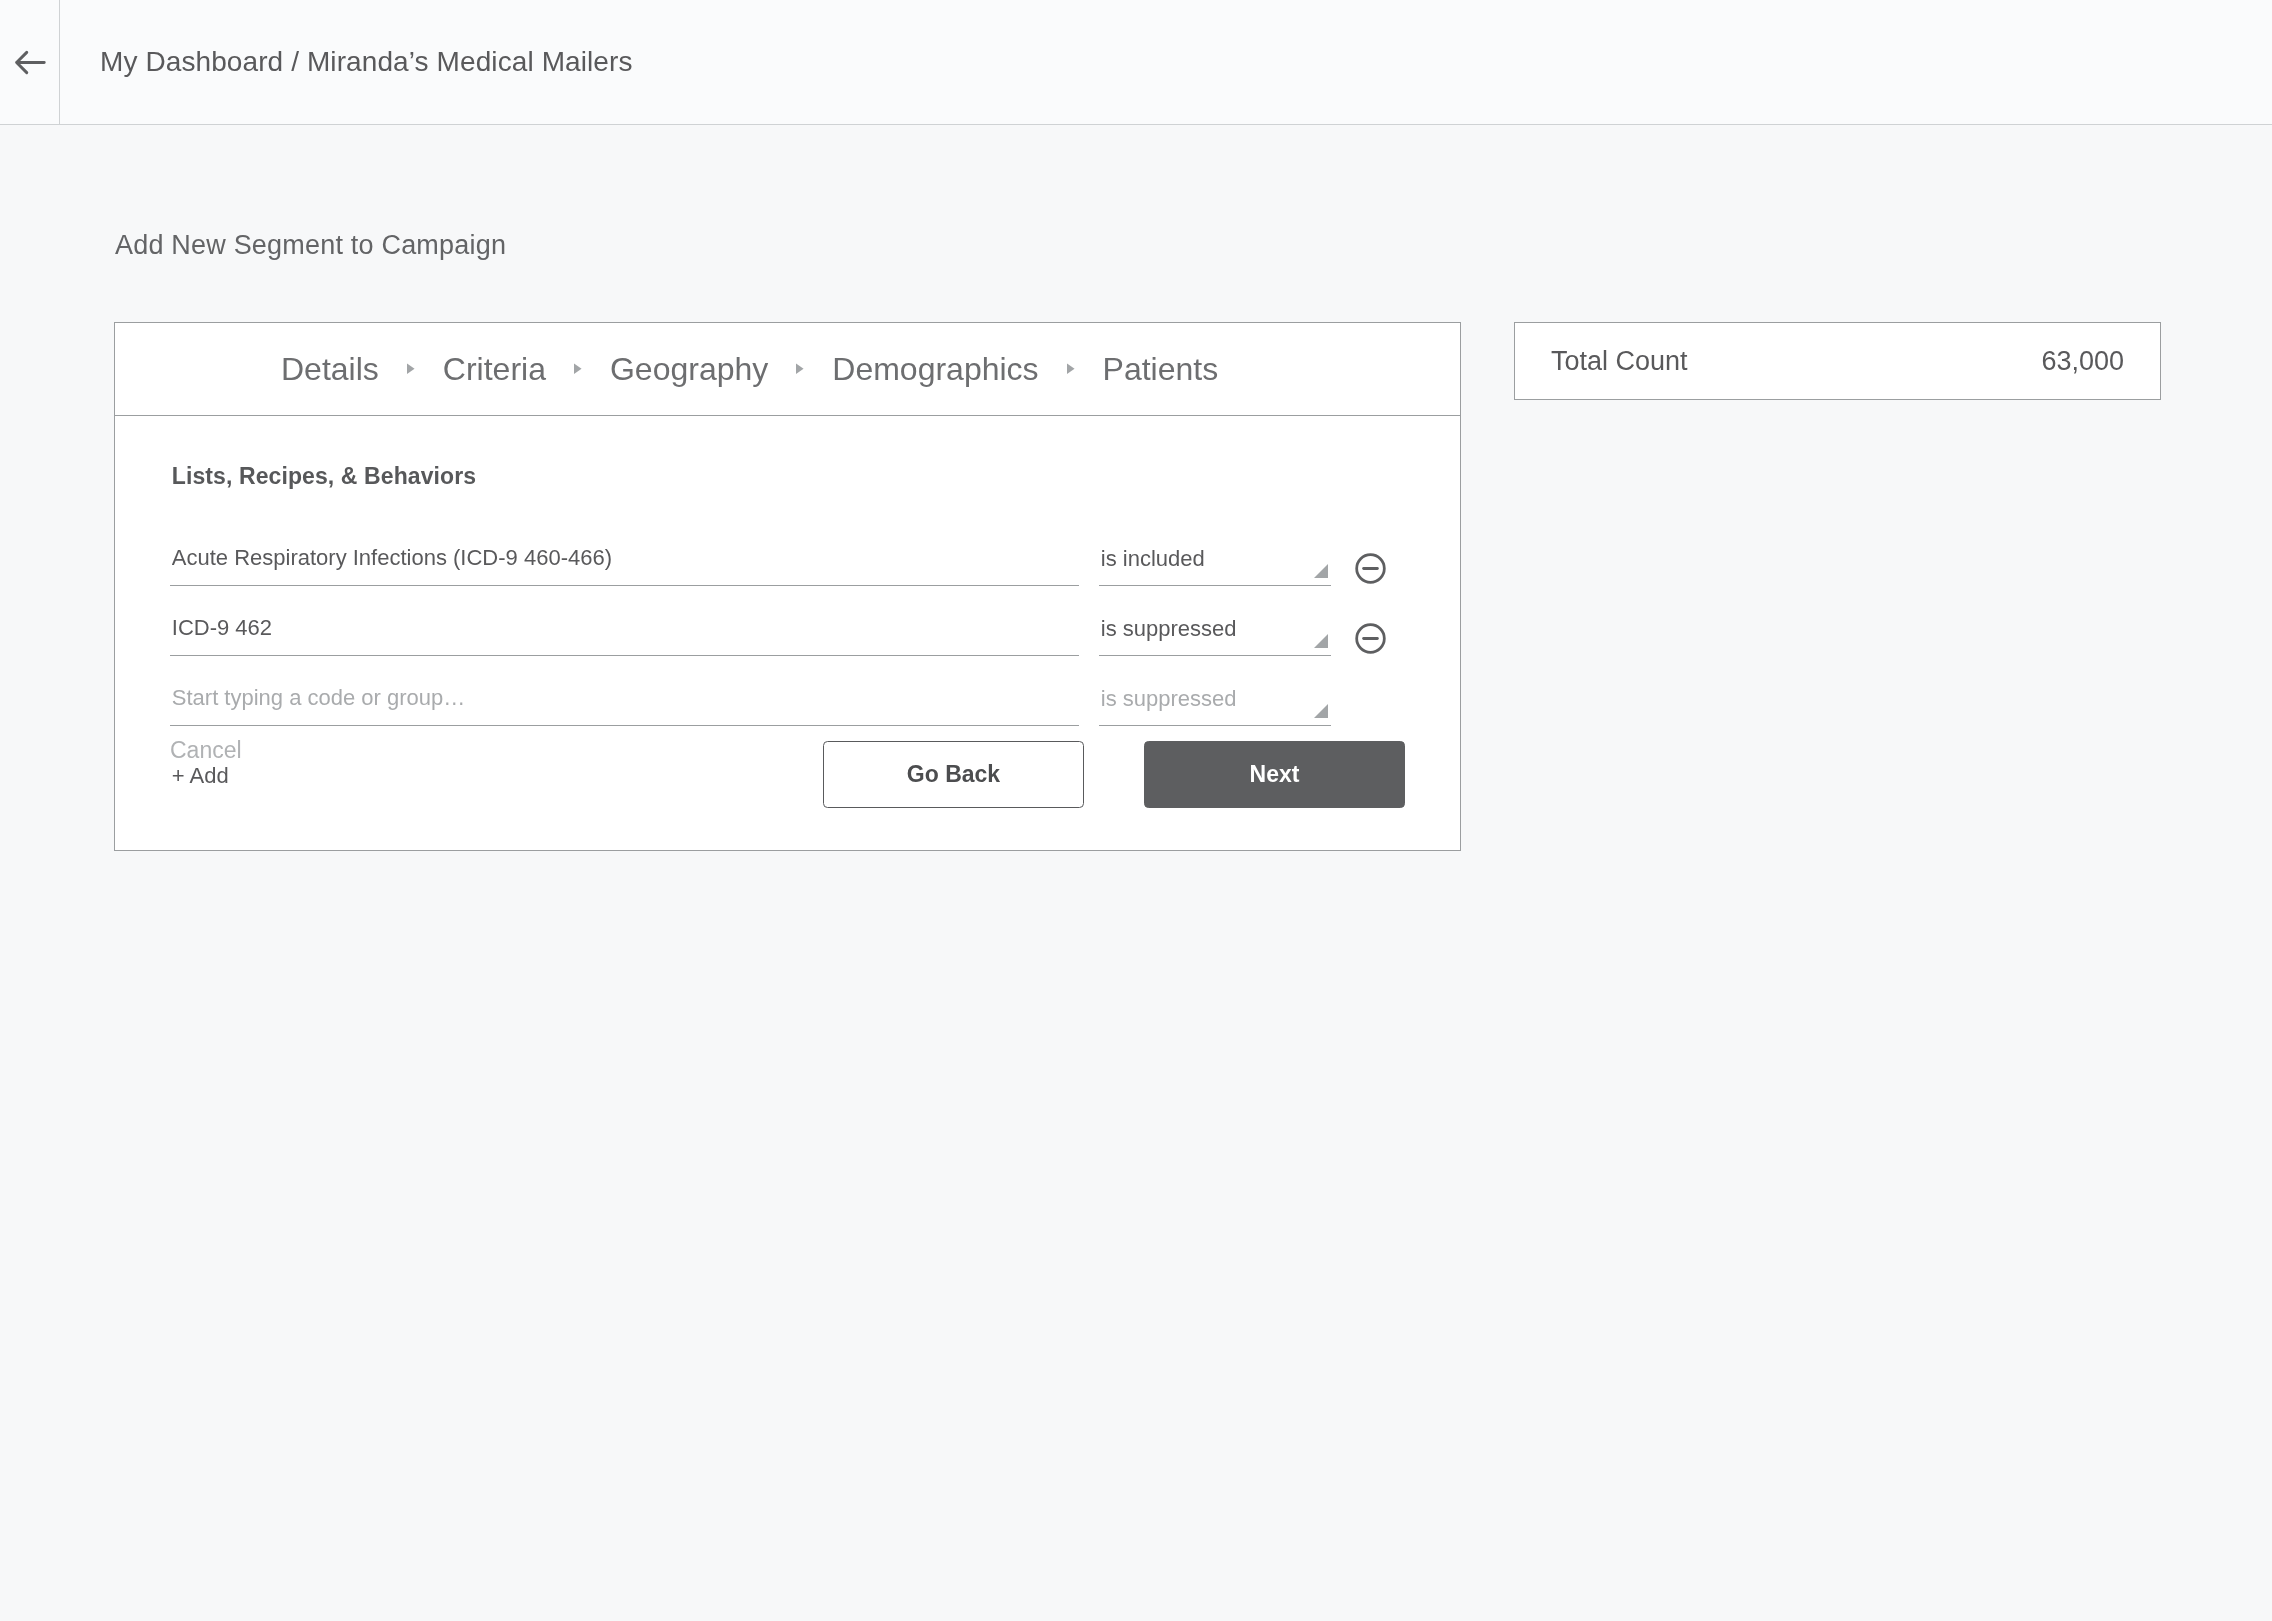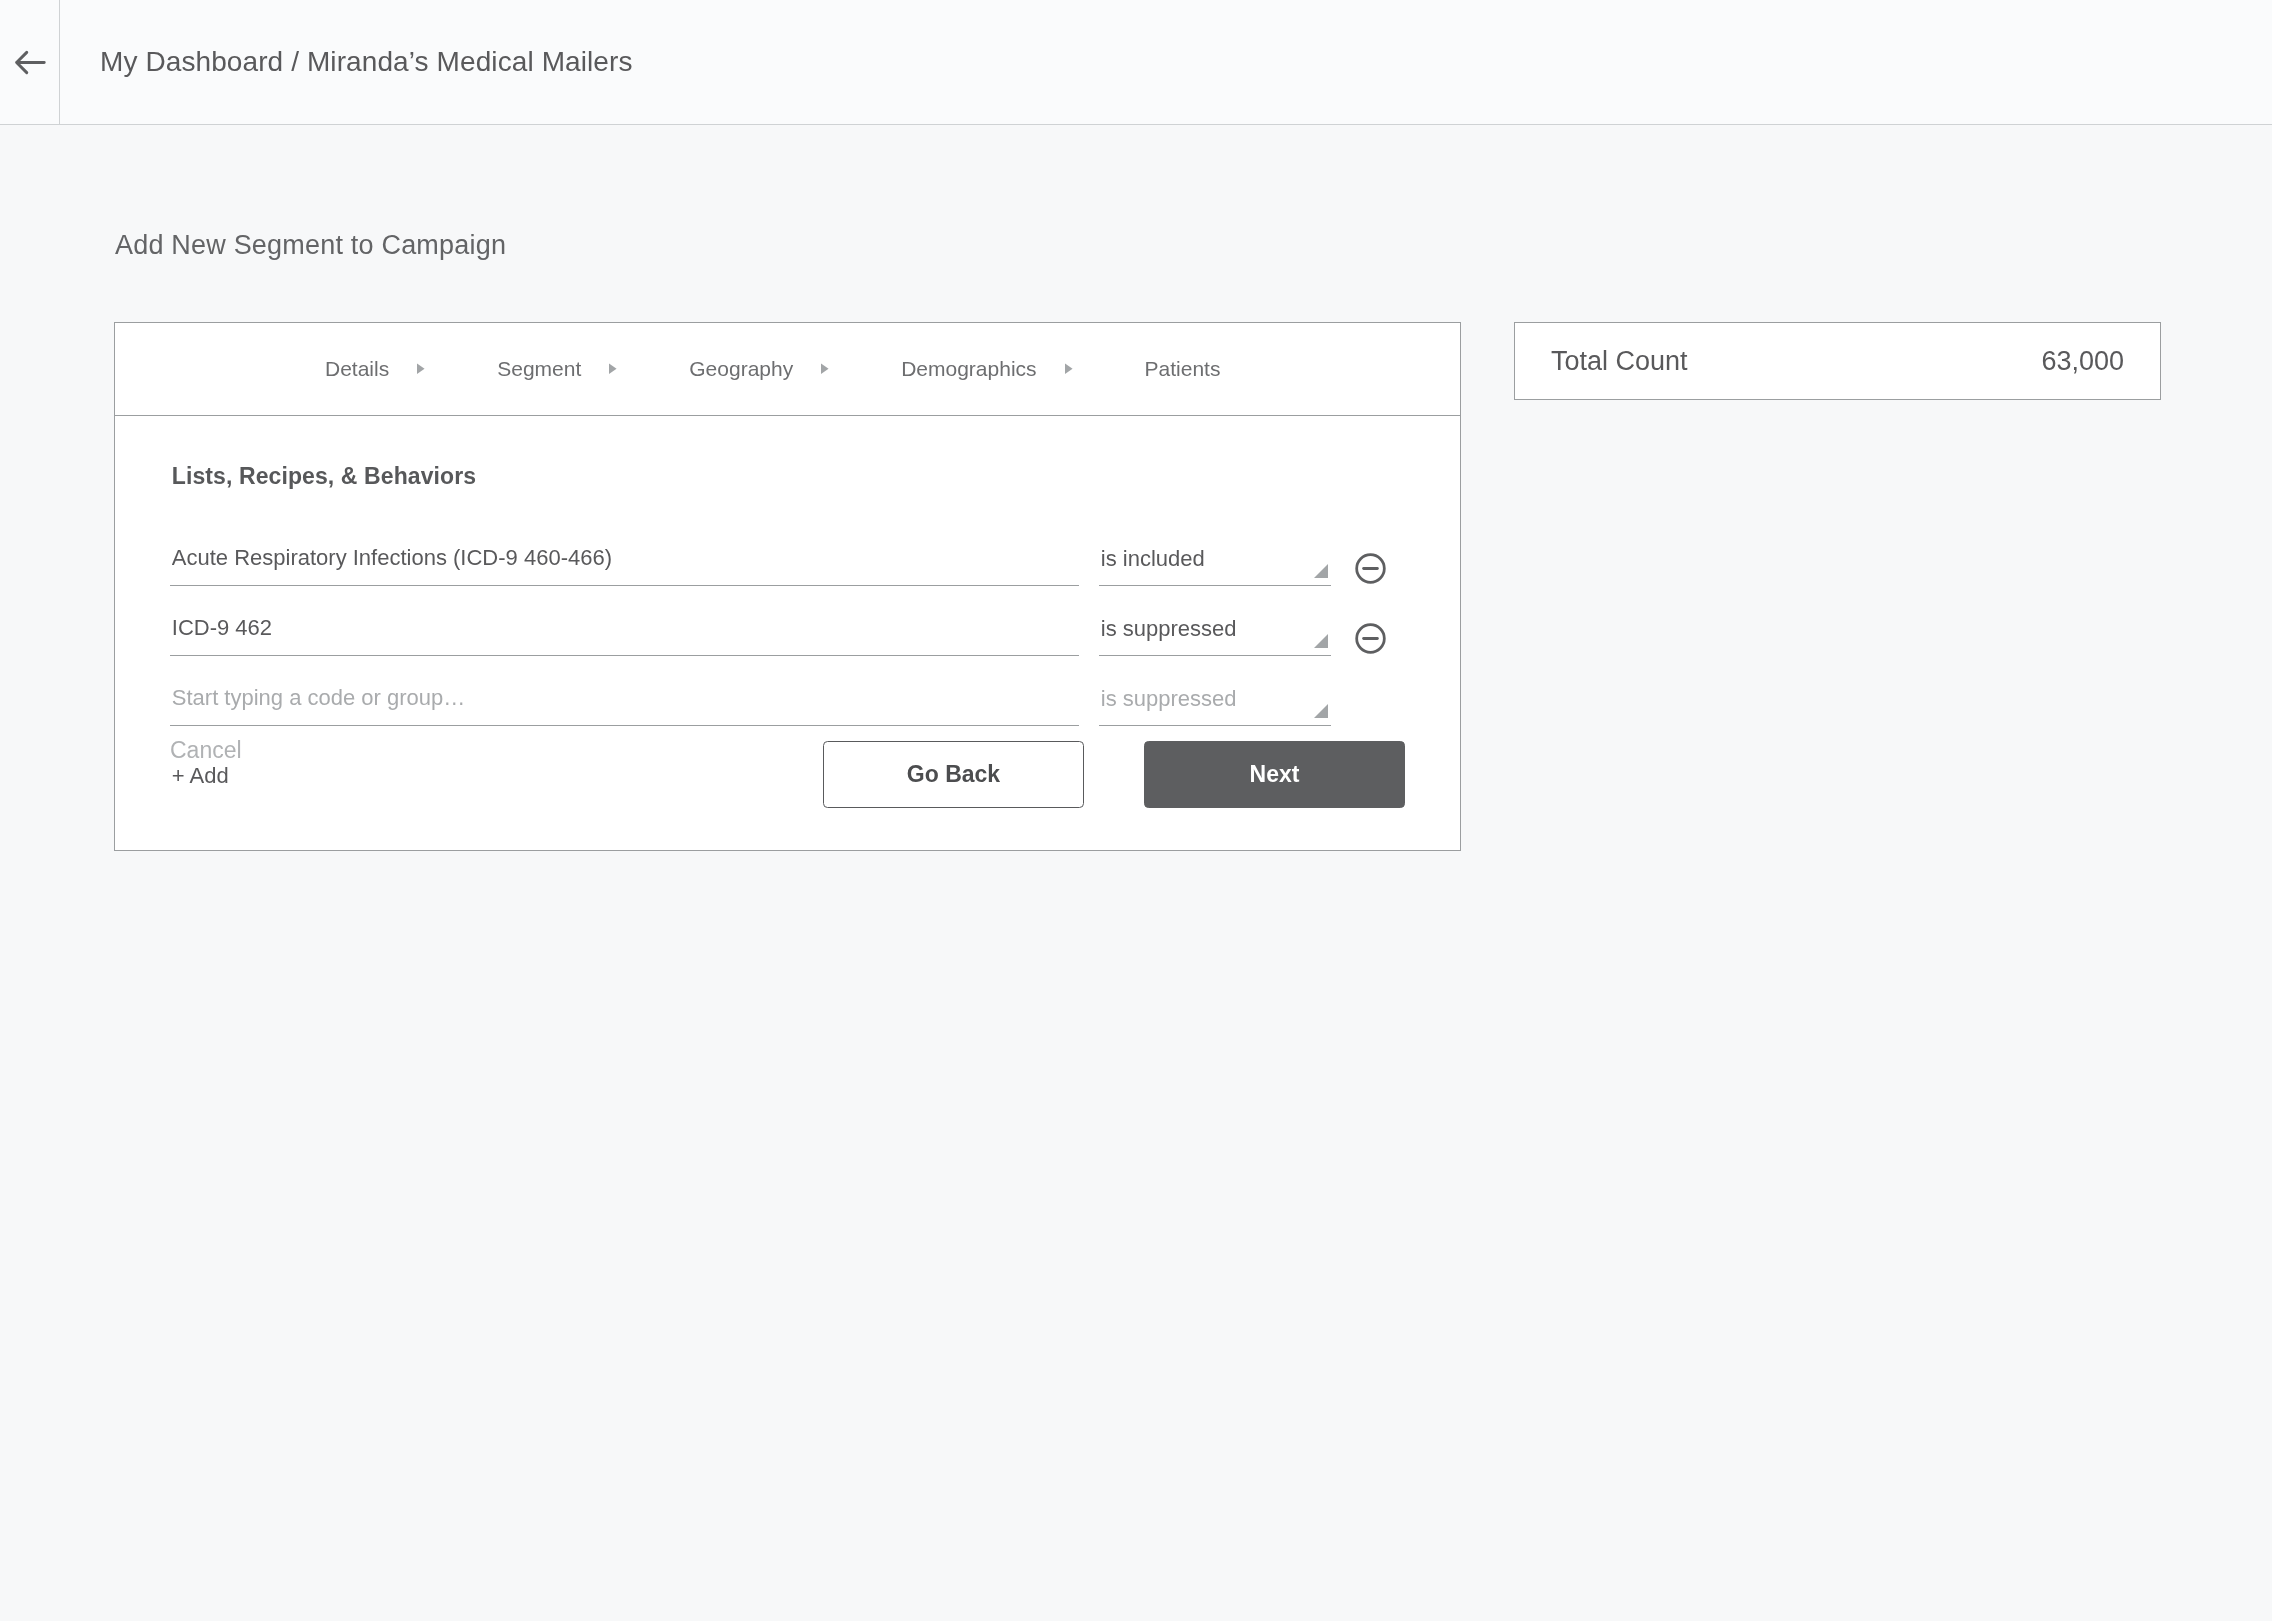--- a/index.html
+++ b/index.html
@@ -77,25 +77,24 @@
     border: 1.8px solid #9b9ea0;
   }
   .stepper {
     height: 93px;
     border-bottom: 1.8px solid #9b9ea0;
     display: flex;
     align-items: center;
     padding-left: 166px;
   }
   .step {
-    font-size: 21px;
+    font-size: 32px;
     color: #6d6e70;
     white-space: nowrap;
     cursor: pointer;
-    margin-left: 44px;
   }
   .step-sep {
     width: 64px;
     display: flex;
     align-items: center;
     justify-content: center;
   }
   .step-sep svg { display: block; }
 
   .card-body {
@@ -261,21 +260,21 @@
 
   <div class="card">
 
     <div class="stepper">
       <div class="step">Details</div>
       <div class="step-sep">
         <svg viewBox="0 0 18 20" width="13.6" height="15.5" aria-hidden="true">
             <path d="M4 3 L14 10 L4 17 Z" fill="#a2a5a7"></path>
           </svg>
       </div>
-      <div class="step">Segment</div>
+      <div class="step">Criteria</div>
       <div class="step-sep">
         <svg viewBox="0 0 18 20" width="13.6" height="15.5" aria-hidden="true">
             <path d="M4 3 L14 10 L4 17 Z" fill="#a2a5a7"></path>
           </svg>
       </div>
       <div class="step">Geography</div>
       <div class="step-sep">
         <svg viewBox="0 0 18 20" width="13.6" height="15.5" aria-hidden="true">
             <path d="M4 3 L14 10 L4 17 Z" fill="#a2a5a7"></path>
           </svg>

